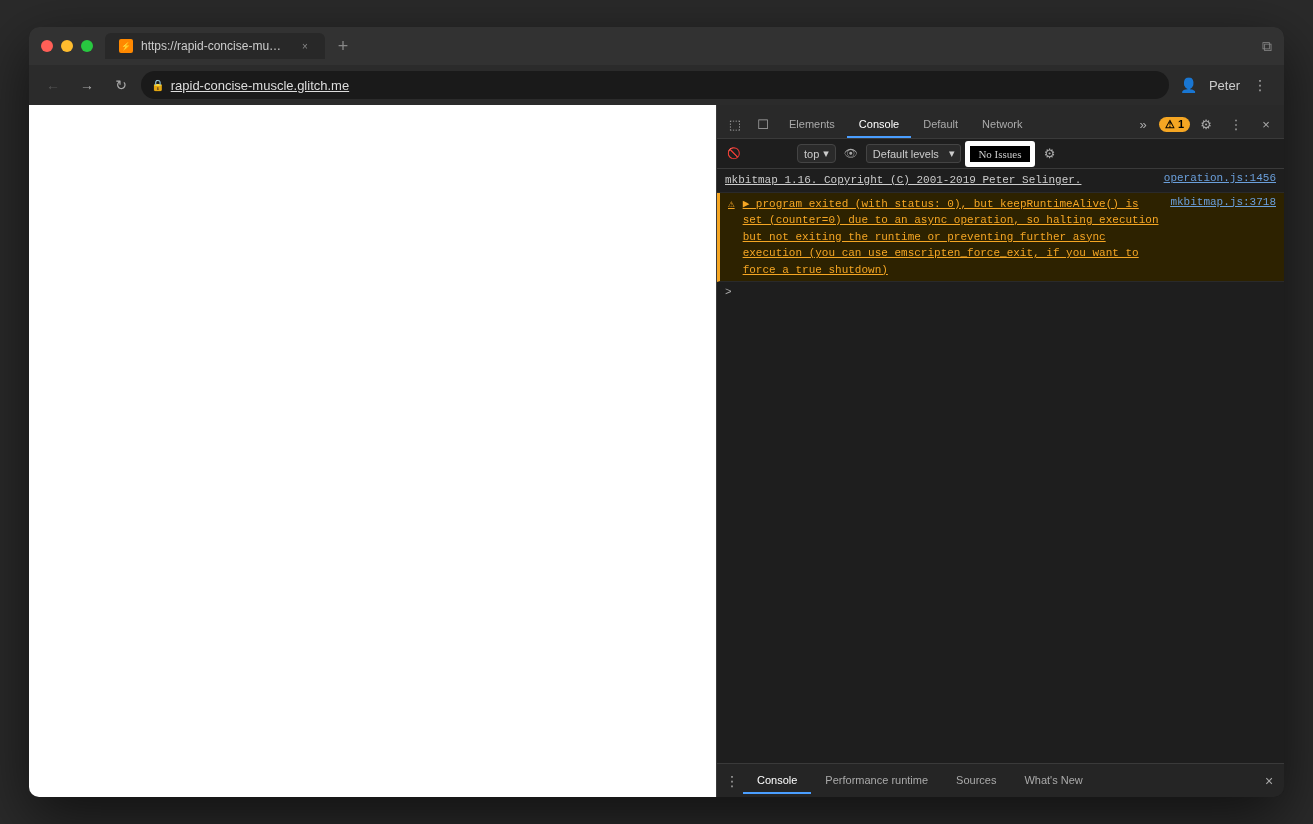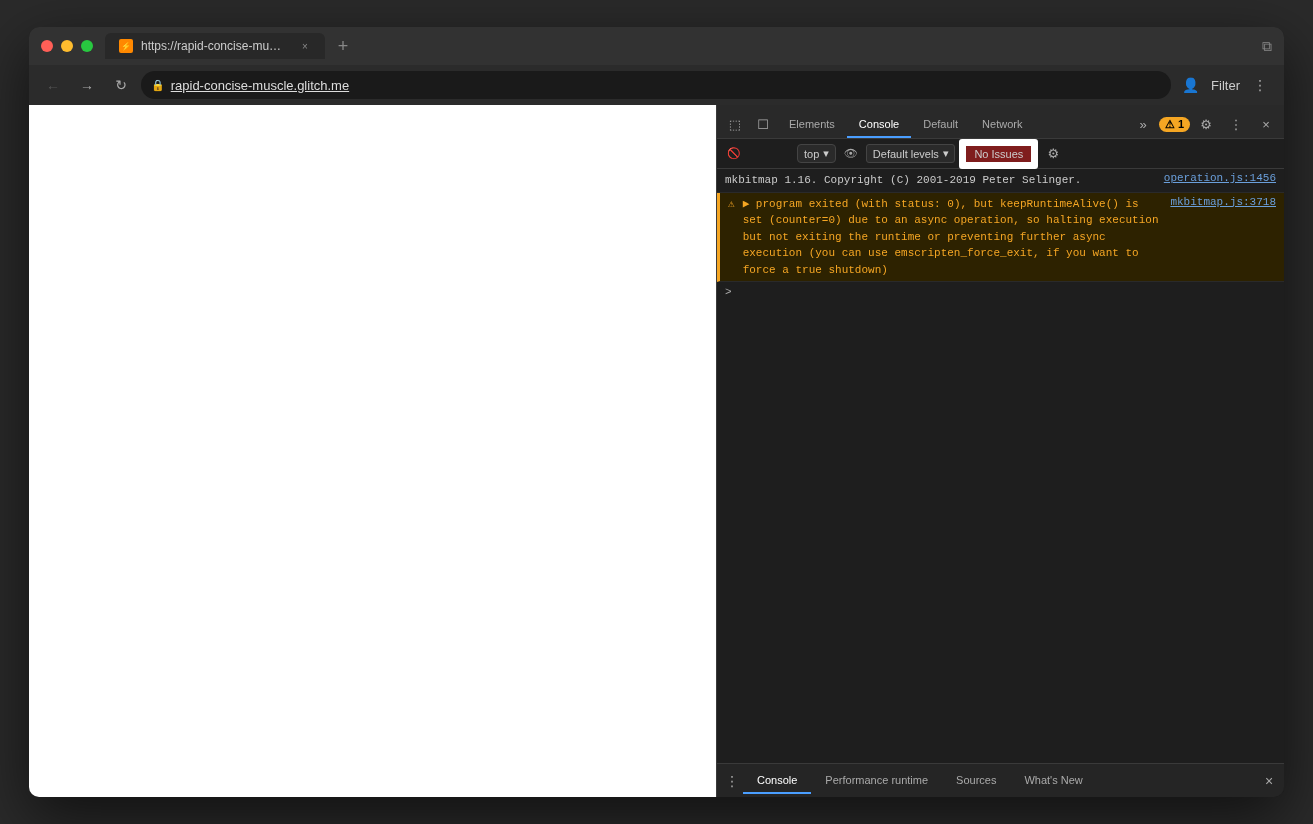--- a/index.html
+++ b/index.html
@@ -281,31 +281,32 @@
     }
     .log-levels-select {
       background: #2a2a2a;
       border: 1px solid #444;
       border-radius: 3px;
       color: #ccc;
       font-size: 11px;
       padding: 2px 6px;
       display: flex;
       align-items: center;
-      gap: 4px;
+      gap: 10px;
       cursor: pointer;
     }
     .no-issues-btn {
-      background: #7f1d1d;
-      border: 7px solid #ffffff;
+      background: #000000;
+      border: 5px solid #ffffff;
       border-radius: 3px;
       color: #ccc;
       font-size: 11px;
       padding: 2px 8px;
       cursor: pointer;
+      font-family: Liberation Serif, serif;
     }
     .settings-btn-toolbar {
       width: 22px;
       height: 22px;
       display: flex;
       align-items: center;
       justify-content: center;
       color: #aaa;
       font-size: 13px;
     }
@@ -317,20 +318,21 @@
       font-family: 'Courier New', monospace;
       font-size: 11px;
     }
     .console-line {
       padding: 3px 8px;
       border-bottom: 1px solid #2a2a2a;
       display: flex;
       align-items: flex-start;
       gap: 8px;
       color: #ccc;
+      text-decoration: underline;
     }
     .console-line.info {
       color: #ccc;
     }
     .console-line.warning {
       background: #2d2200;
       color: #f5a623;
       border-left: 3px solid #f5a623;
     }
     .console-line-icon {
@@ -435,21 +437,21 @@
   <div class="nav-bar">
     <div class="nav-btn disabled">←</div>
     <div class="nav-btn">→</div>
     <div class="nav-btn">↻</div>
     <div class="address-bar">
       <span class="lock-icon">🔒</span>
       <span class="address-text">rapid-concise-muscle.glitch.me</span>
     </div>
     <div class="nav-right">
       <div class="nav-btn">👤</div>
-      <span class="guest-label">Filter</span>
+      <span class="guest-label">Peter</span>
       <div class="nav-btn">⋮</div>
     </div>
   </div>
 
   <div class="main-area">
 
     <div class="page-content"></div>
 
     <div class="devtools">
 

